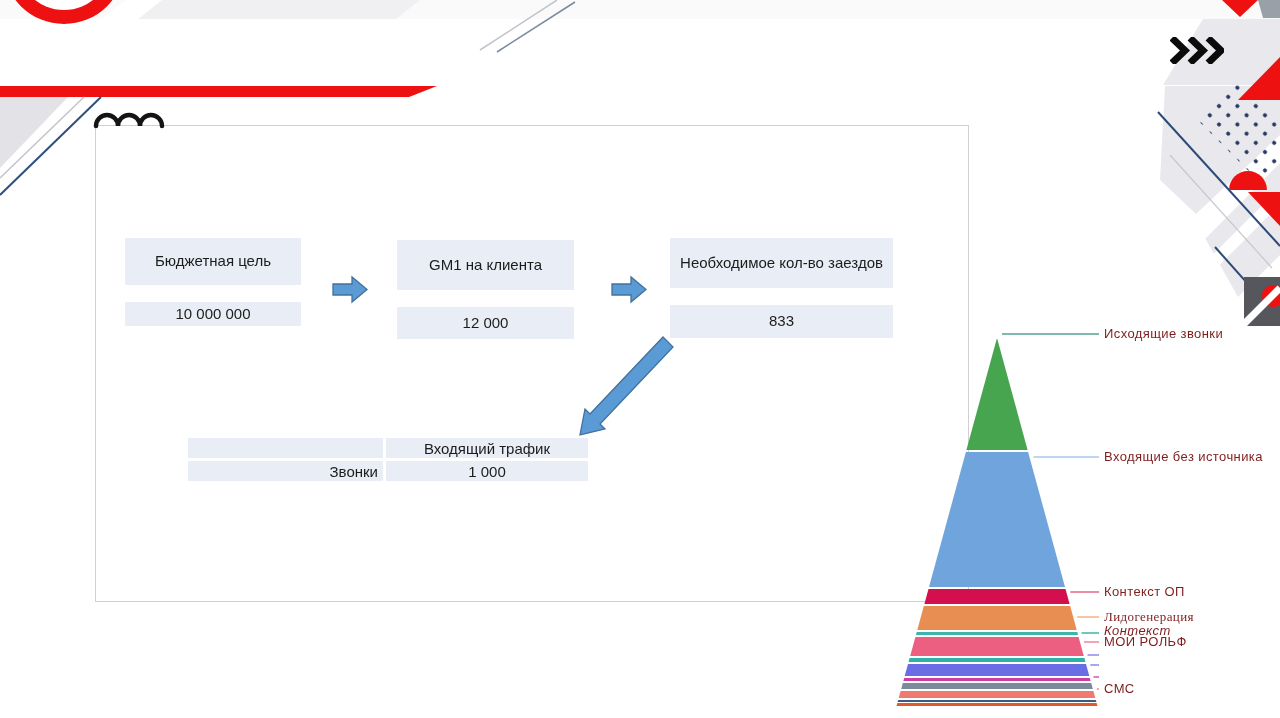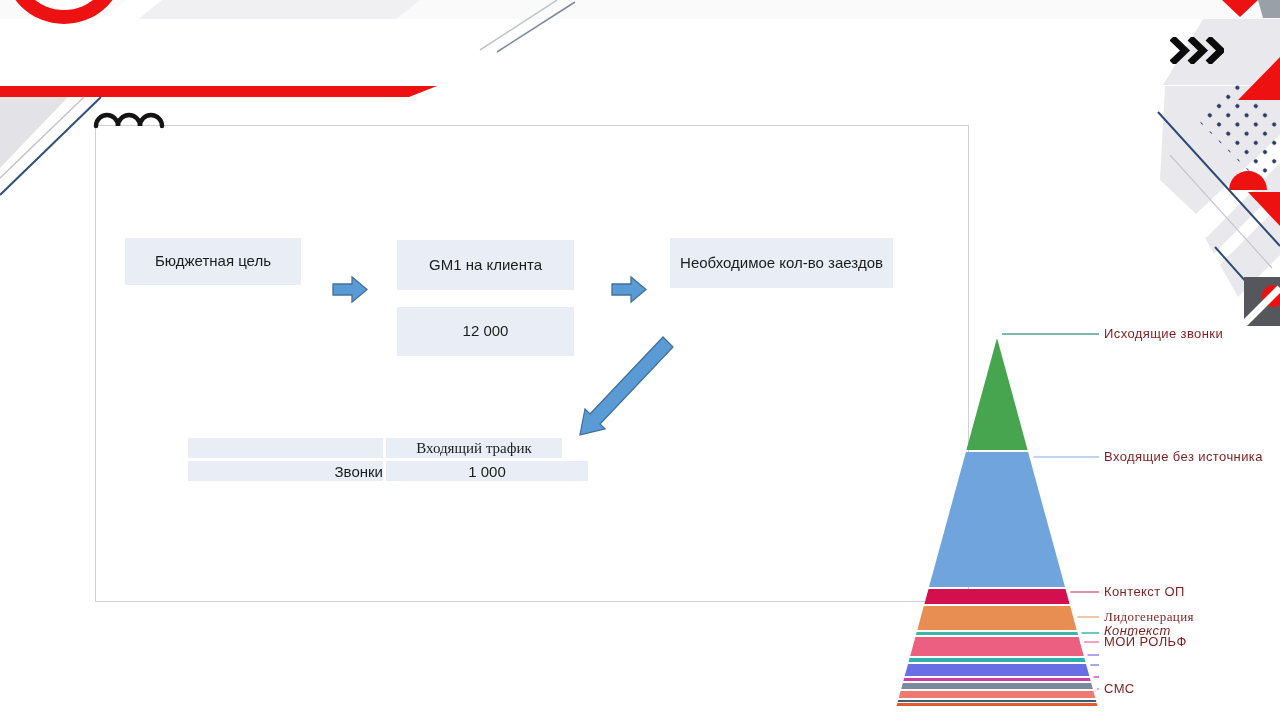--- a/index.html
+++ b/index.html
@@ -29,32 +29,32 @@
 
   .flow-box{position:absolute;display:flex;flex-direction:column;z-index:3;}
   .fb-cell{
     background:#e9edf5;display:flex;align-items:center;justify-content:center;
     text-align:center;font-size:15px;color:#1c1c1c;line-height:1.25;
   }
   .fb-header{height:47px;margin-bottom:17px;padding:0 8px;}
   .fb-header.tall{height:50px;}
   .fb-value{flex:1;}
   #box1{left:125px;top:238px;width:176px;height:88px;}
-  #box2{left:397px;top:240px;width:177px;height:116px;}
+  #box2{left:397px;top:240px;width:177px;height:99px;}
   #box3{left:670px;top:238px;width:223px;height:100px;}
 
   .arrows-svg{position:absolute;left:0;top:0;width:1280px;height:718px;z-index:3;pointer-events:none;}
 
   .t-cell{
     position:absolute;background:#e9edf5;font-size:15px;color:#1c1c1c;
     display:flex;align-items:center;z-index:3;box-sizing:border-box;
   }
   #tc-blank{left:188px;top:438px;width:195px;height:20px;}
-  #tc-header{left:386px;top:438px;width:176px;height:20px;justify-content:center;font-family:Liberation Serif, serif;}
-  #tc-label{left:188px;top:461px;width:195px;height:20px;justify-content:flex-end;}
+  #tc-header{left:386px;top:438px;width:202px;height:20px;justify-content:center;}
+  #tc-label{left:188px;top:461px;width:195px;height:20px;justify-content:flex-end;padding-right:5px;}
   #tc-value{left:386px;top:461px;width:202px;height:20px;justify-content:center;}
 
   #funnel-svg{position:absolute;left:0;top:0;width:1280px;height:718px;z-index:5;pointer-events:none;}
   #funnel-labels{position:absolute;left:0;top:0;width:1280px;height:718px;z-index:6;pointer-events:none;}
   .funnel-label{
     position:absolute;left:1104px;color:#7f1d1d;font-size:13px;
     letter-spacing:0.4px;white-space:nowrap;
   }
 
   .logo{
@@ -132,27 +132,29 @@
   </svg>
 
   <div class="content-box"></div>
 
   <svg class="squiggle-svg" width="80" height="24" viewBox="0 0 80 24">
     <path d="M4,18 A11,11 0 0 1 26,18 A11,11 0 0 1 48,18 A11,11 0 0 1 70,18" fill="none" stroke="#141414" stroke-width="4.5" stroke-linecap="round"></path>
   </svg>
 
   <div class="flow-box" id="box1">
     <div class="fb-cell fb-header">Бюджетная цель</div>
+    <div class="fb-cell fb-value">10 000 000</div>
   </div>
   <div class="flow-box" id="box2">
     <div class="fb-cell fb-header tall">GM1 на клиента</div>
     <div class="fb-cell fb-value">12 000</div>
   </div>
   <div class="flow-box" id="box3">
     <div class="fb-cell fb-header tall">Необходимое кол-во заездов</div>
+    <div class="fb-cell fb-value">833</div>
   </div>
 
   <svg class="arrows-svg" viewBox="0 0 1280 718">
     <polygon points="333,284 352,284 352,277 367,289.5 352,302 352,295 333,295" fill="#5b9bd5" stroke="#41719c" stroke-width="1.3"></polygon>
     <polygon points="612,284 631,284 631,277 646,289.5 631,302 631,295 612,295" fill="#5b9bd5" stroke="#41719c" stroke-width="1.3"></polygon>
     <polygon points="663,337 673,347 600,424 605,429 580,435 585,409 590,414" fill="#5b9bd5" stroke="#41719c" stroke-width="1.3"></polygon>
   </svg>
 
   <div>
     <div class="t-cell" id="tc-blank"></div>

